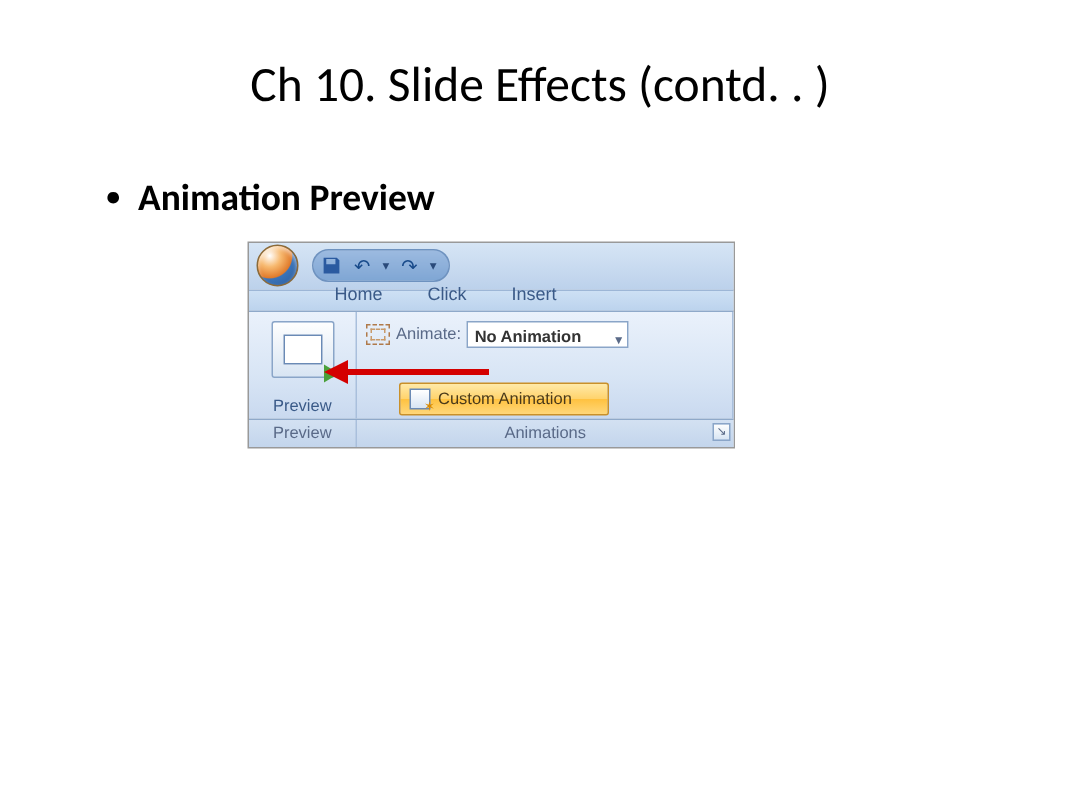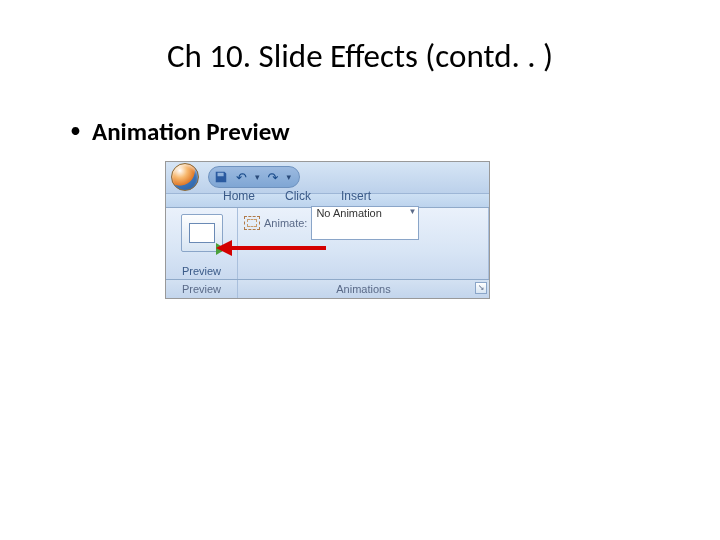--- a/index.html
+++ b/index.html
@@ -135,24 +135,24 @@
   .placeholder-box {
     width: 16px; height: 14px;
     border: 1px dashed #b07a4a;
     position: relative;
   }
   .placeholder-box::after{
     content:""; position:absolute; inset:2px; border:1px dashed #c89a6a;
   }
   .anim-label { font-size: 11px; color: #5a6a88; }
   .anim-combo {
-    flex: 1; height: 34px; max-width: 108px;
+    flex: 1; height: 18px; max-width: 108px;
     background: #fff; border: 1px solid #8aa5c8;
-    display: flex; align-items: flex-start; justify-content: space-between;
-    padding: 0 2px 0 4px; font-size: 11px; color: #333;
+    display: flex; align-items: flex-end; justify-content: space-between;
+    padding: 0 2px 0 4px; font-size: 11px; color: #333; font-weight: bold;
   }
   .combo-caret { font-size: 8px; color: #5a6a88; }
   .custom-btn {
     margin-top: 4px;
     height: 22px; width: 140px;
     background: linear-gradient(#ffe9a8, #ffd36b 50%, #ffc240 51%, #ffd77a);
     border: 1px solid #c9902a;
     border-radius: 2px;
     display: flex; align-items: center; gap: 5px;
     padding: 0 6px;
@@ -254,20 +254,24 @@
 
         <div class="group group-anim">
           <div class="anim-row">
             <div class="placeholder-box"></div>
             <span class="anim-label">Animate:</span>
             <div class="anim-combo">
               <span>No Animation</span>
               <span class="combo-caret">▼</span>
             </div>
           </div>
+          <div class="custom-btn">
+            <div class="custom-ico"></div>
+            <span>Custom Animation</span>
+          </div>
         </div>
       </div>
 
       <div class="group-titles">
         <div class="gt gt-preview">Preview</div>
         <div class="gt gt-anim">
           <span>Animations</span>
           <span class="gt-launch">↘</span>
         </div>
       </div>

